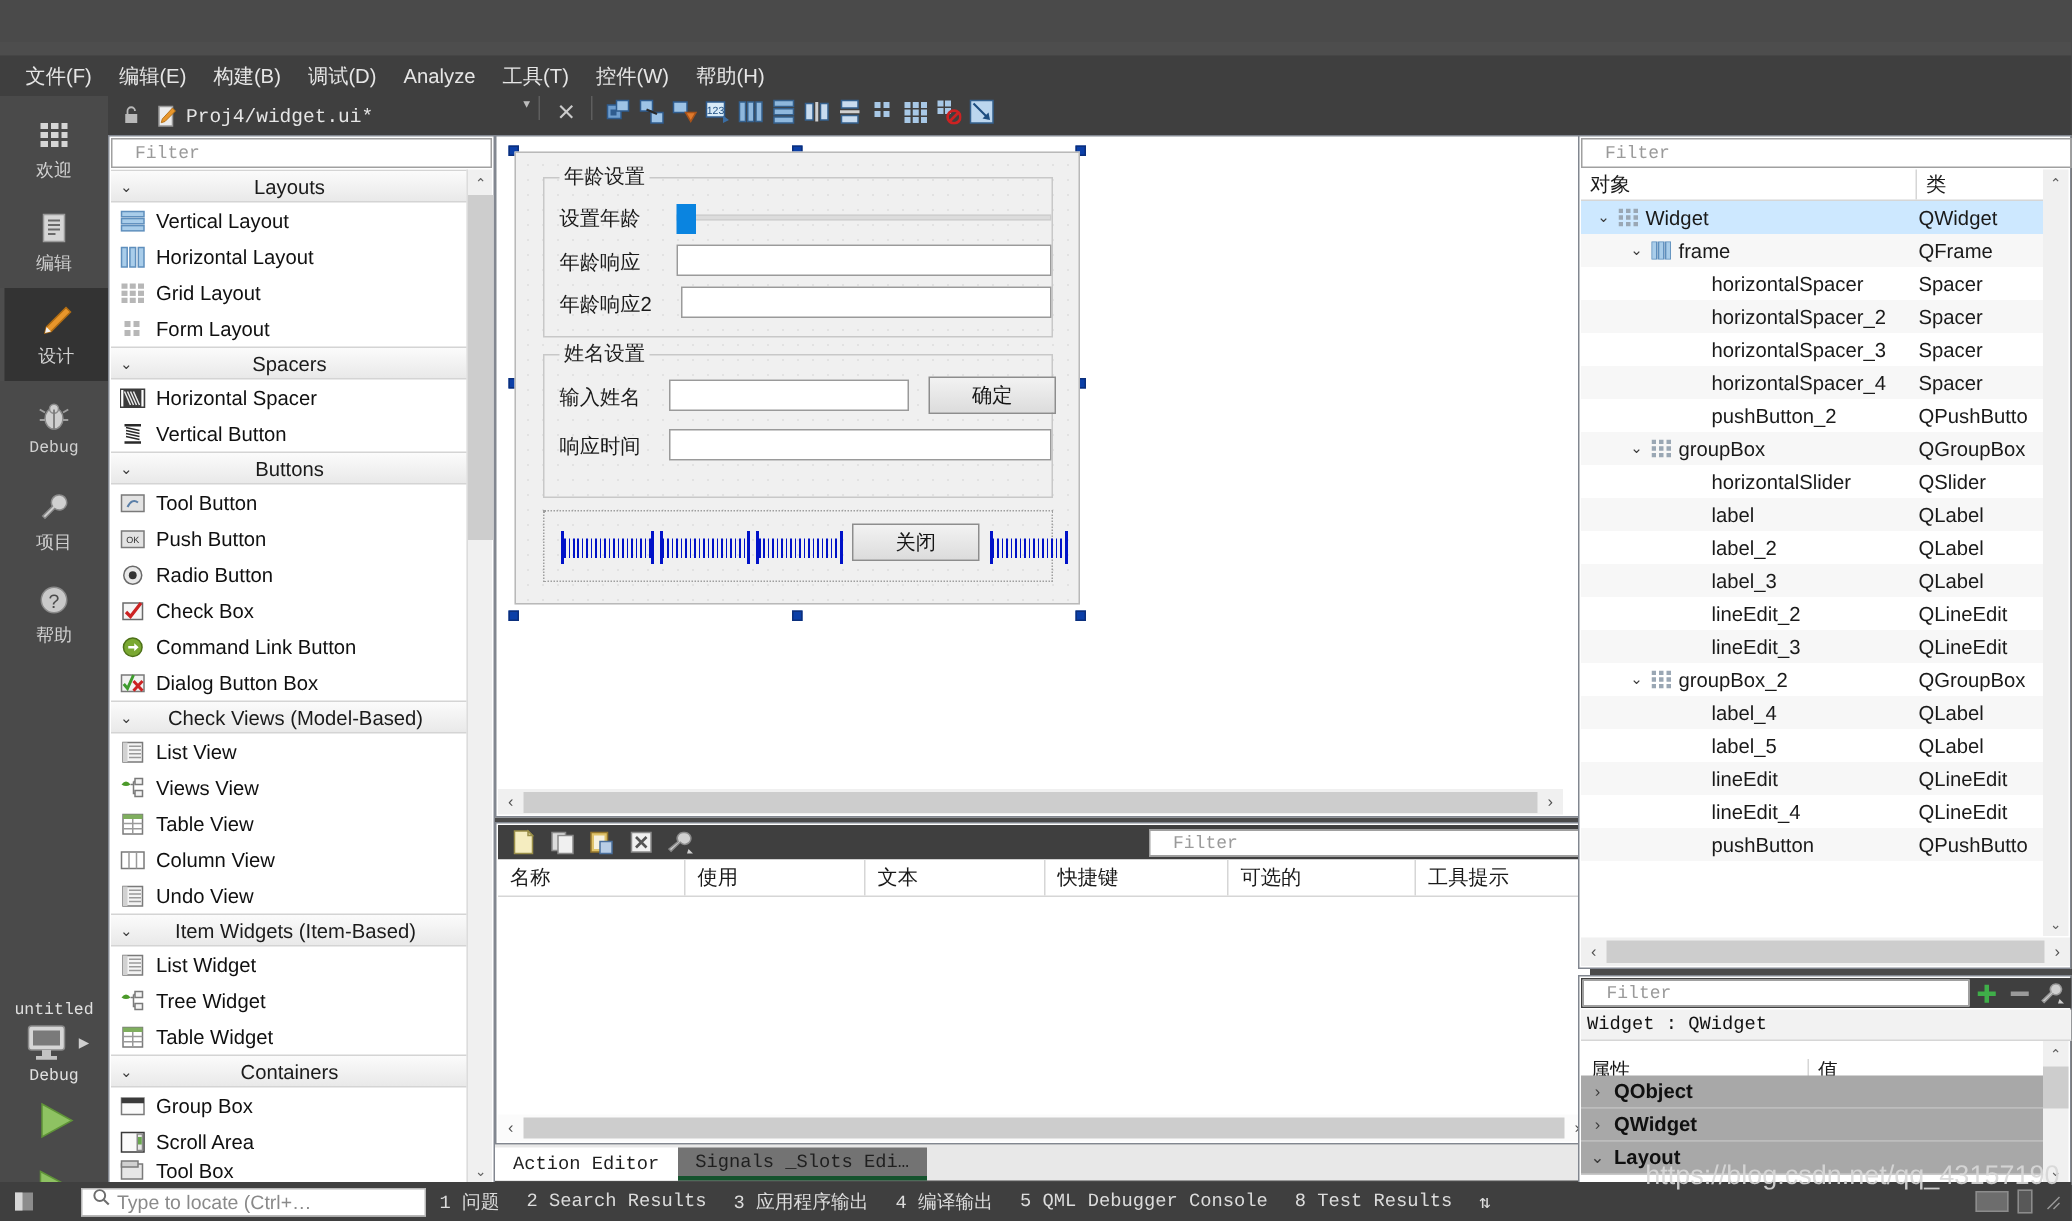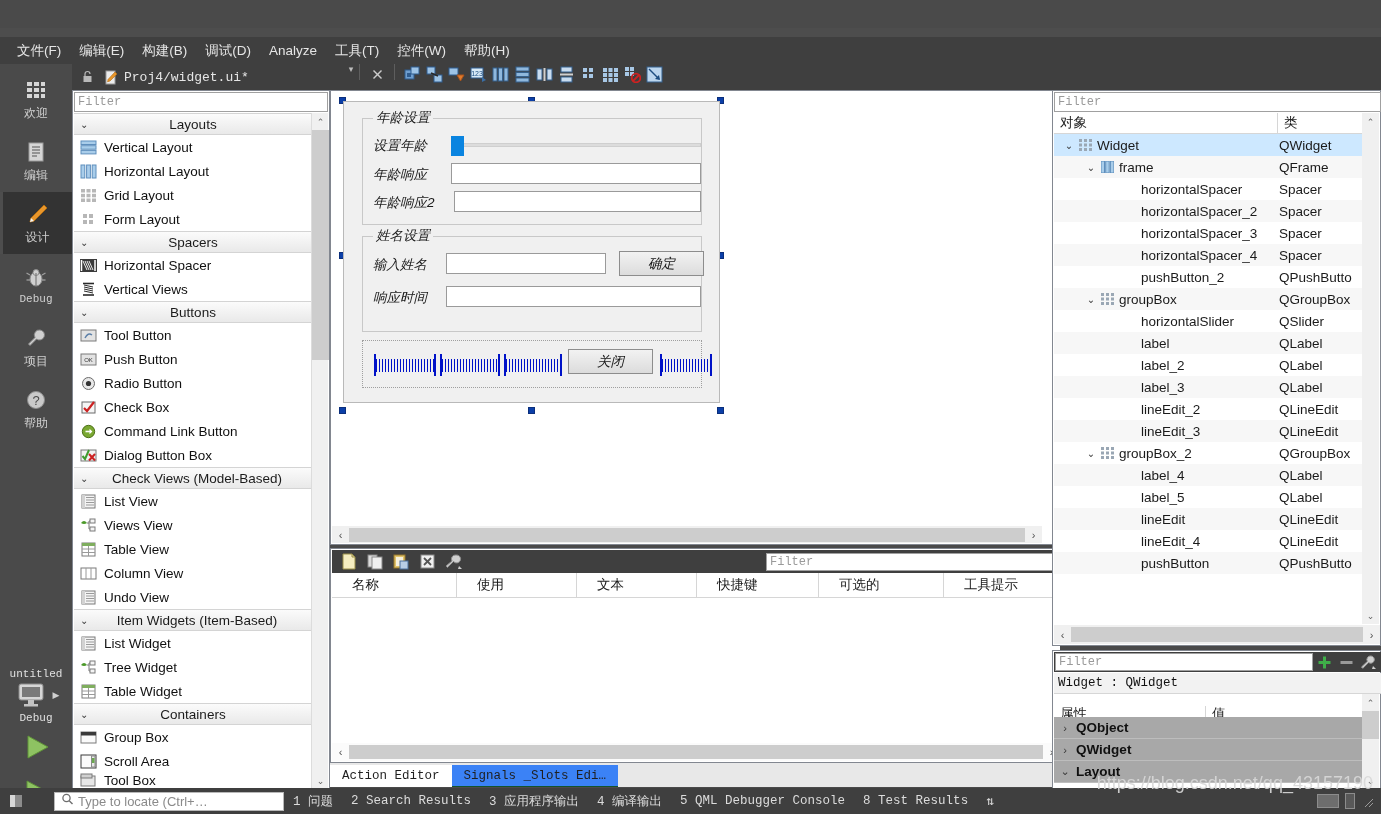--- a/index.html
+++ b/index.html
@@ -64,21 +64,21 @@
   .run-stack { position: absolute; left: 0; top: 600px; width: 72px; }
   .kit-name { color: #e0e0e0; font-size: 11px; text-align: center; font-family: "Liberation Mono", monospace; padding-top: 4px;}
   .kit-row { display:flex; align-items:center; justify-content:center; gap:4px; }
   .run-btn { width: 72px; height: 46px; display: flex; align-items: center; padding-left: 22px; }
 
   
   .panel { position: absolute; background: #ffffff; }
   .filter-input {
     height: 18px; background: #ffffff; border: 1px solid #a0a0a0;
     font-family: "Liberation Mono", monospace; font-size: 12px; color: #9a9a9a;
-    display: flex; align-items: center; padding-left: 3px;
+    display: flex; align-items: center; padding-left: 15px;
   }
 
   
   .widgetbox { left: 72px; top: 90px; width: 258px; height: 700px; background: #fff; border: 1px solid #828790;}
   .wb-filter { position: absolute; left: 1px; top: 1px; width: 254px; height: 20px; }
   .wb-list { position: absolute; left: 1px; top: 22px; width: 238px; height: 676px; overflow: hidden; }
   .wb-cat {
     height: 22px; background: linear-gradient(to bottom,#fbfbfb,#e9e9e9);
     border-top: 1px solid #d4d4d4; border-bottom: 1px solid #d4d4d4;
     display: flex; align-items: center; position: relative;
@@ -110,21 +110,20 @@
   .formarea { left: 330px; top: 90px; width: 730px; height: 455px; background: #ffffff; border: 1px solid #828790; }
   .form-canvas {
     position: absolute; left: 8px; top: 6px; width: 385px; height: 310px;
   }
   .form-widget {
     position: absolute; left: 4px; top: 4px; width: 377px; height: 302px;
     background: #f0f0f0;
     background-image: radial-gradient(#b8b8b8 0.6px, transparent 0.6px);
     background-size: 10px 10px; background-position: 3px 3px;
     border: 1px solid #b9b9b9;
-    font-style: italic;
   }
   .handle { position: absolute; width: 7px; height: 7px; background: #0b3fa8; border: 1px solid #0b2f7c; }
   .gbox {
     position: absolute; border: 1px solid #c8c8c8;
   }
   .gbox-title {
     position: absolute; top: -10px; left: 10px; background: #f0f0f0;
     padding: 0 3px; font-size: 13.5px; color: #202020;
     font-family: "Liberation Sans", sans-serif;
   }
@@ -152,30 +151,30 @@
     background: #f0f0f0; display: flex; align-items: center;
   }
   .sb-arrow { width: 17px; height: 17px; display:flex;align-items:center;justify-content:center;color:#505050;font-size:11px;}
 
   
   .actionpanel { left: 330px; top: 548px; width: 730px; height: 215px; background: #fff; border: 1px solid #828790;}
   .ap-toolbar { position:absolute; left:1px; top:1px; width: 728px; height: 23px; background:#3f3f3f; display:flex; align-items:center; gap:2px; padding-left: 5px;}
   .ap-ico { width: 24px; height: 20px; display:flex;align-items:center;justify-content:center;}
   .ap-filter { position: absolute; right: 6px; top: 3px; width: 288px; height: 18px; }
   .ap-header { position: absolute; left: 1px; top: 24px; width: 728px; height: 25px; background:#ffffff; border-bottom: 1px solid #d6d6d6; display:flex;}
-  .ap-col { border-right: 1px solid #d6d6d6; display:flex; align-items:center; padding-left: 20px; font-size:13.5px; color:#1a1a1a; font-family: "Liberation Sans", sans-serif;}
+  .ap-col { border-right: 1px solid #d6d6d6; display:flex; align-items:center; padding-left: 8px; font-size:13.5px; color:#1a1a1a; font-family: "Liberation Sans", sans-serif;}
   .ap-scroll-h { position:absolute; left:1px; bottom:1px; width:728px; height:18px; background:#fbfbfb; display:flex; align-items:center;}
   .ap-thumb { height: 14px; background:#cdcdcd; }
 
   
   .aptabs { position: absolute; left: 330px; top: 763px; width: 730px; height: 24px; background: #e8e8e8; display:flex; align-items:flex-end;}
   .aptab {
     height: 22px; padding: 0 12px; display: flex; align-items: center;
     font-family: "Liberation Mono", monospace; font-size: 12.5px; color: #1f1f1f;
-    background: #3b82f6; border-bottom: 1px solid #14532d;
+    background: #737373; border-bottom: 3px solid #14532d;
   }
   .aptab.active { background: #ffffff; border-bottom: 1px solid #ffffff; }
 
   
   .objinspect { left: 1052px; top: 90px; width: 329px; height: 556px; background: #fff; border: 1px solid #828790;}
   .oi-filter { position:absolute; left:1px; top:1px; width: 327px; height: 20px;}
   .oi-head { position:absolute; left:1px; top:22px; width: 310px; height: 21px; border-bottom:1px solid #d6d6d6; display:flex; }
   .oi-head-cell { display:flex;align-items:center; font-size:13.5px;color:#1a1a1a; padding-left:6px; font-family: "Liberation Sans", sans-serif;}
   .oi-rows { position:absolute; left:1px; top:43px; width: 310px; height: 490px; overflow:hidden;}
   .oi-row { height: 22px; display:flex; align-items:center; position:relative;}
@@ -572,21 +571,21 @@
       <div class="wb-item">
         <span class="wb-ico">
           <svg width="17" height="15" viewBox="0 0 17 15">
               <g stroke="#2a2a2a" stroke-width="1">
                 <path d="M4 3 L13 5 M4 5 L13 7 M4 7 L13 9 M4 9 L13 11"></path>
               </g>
               <line x1="3" y1="1.5" x2="14" y2="1.5" stroke="#2a2a2a" stroke-width="1.6"></line>
               <line x1="3" y1="13" x2="14" y2="13" stroke="#2a2a2a" stroke-width="1.6"></line>
             </svg>
         </span>
-        <span class="wb-item-label">Vertical Views</span>
+        <span class="wb-item-label">Vertical Button</span>
       </div>
 
       <div class="wb-cat">
         <span class="wb-chevron">⌄</span>
         <span class="wb-cat-text">Buttons</span>
       </div>
       <div class="wb-item">
         <span class="wb-ico">
           <svg width="17" height="15" viewBox="0 0 17 15">
               <rect x="1" y="2" width="15" height="11" fill="#e3e3e3" stroke="#7a7a7a"></rect>

